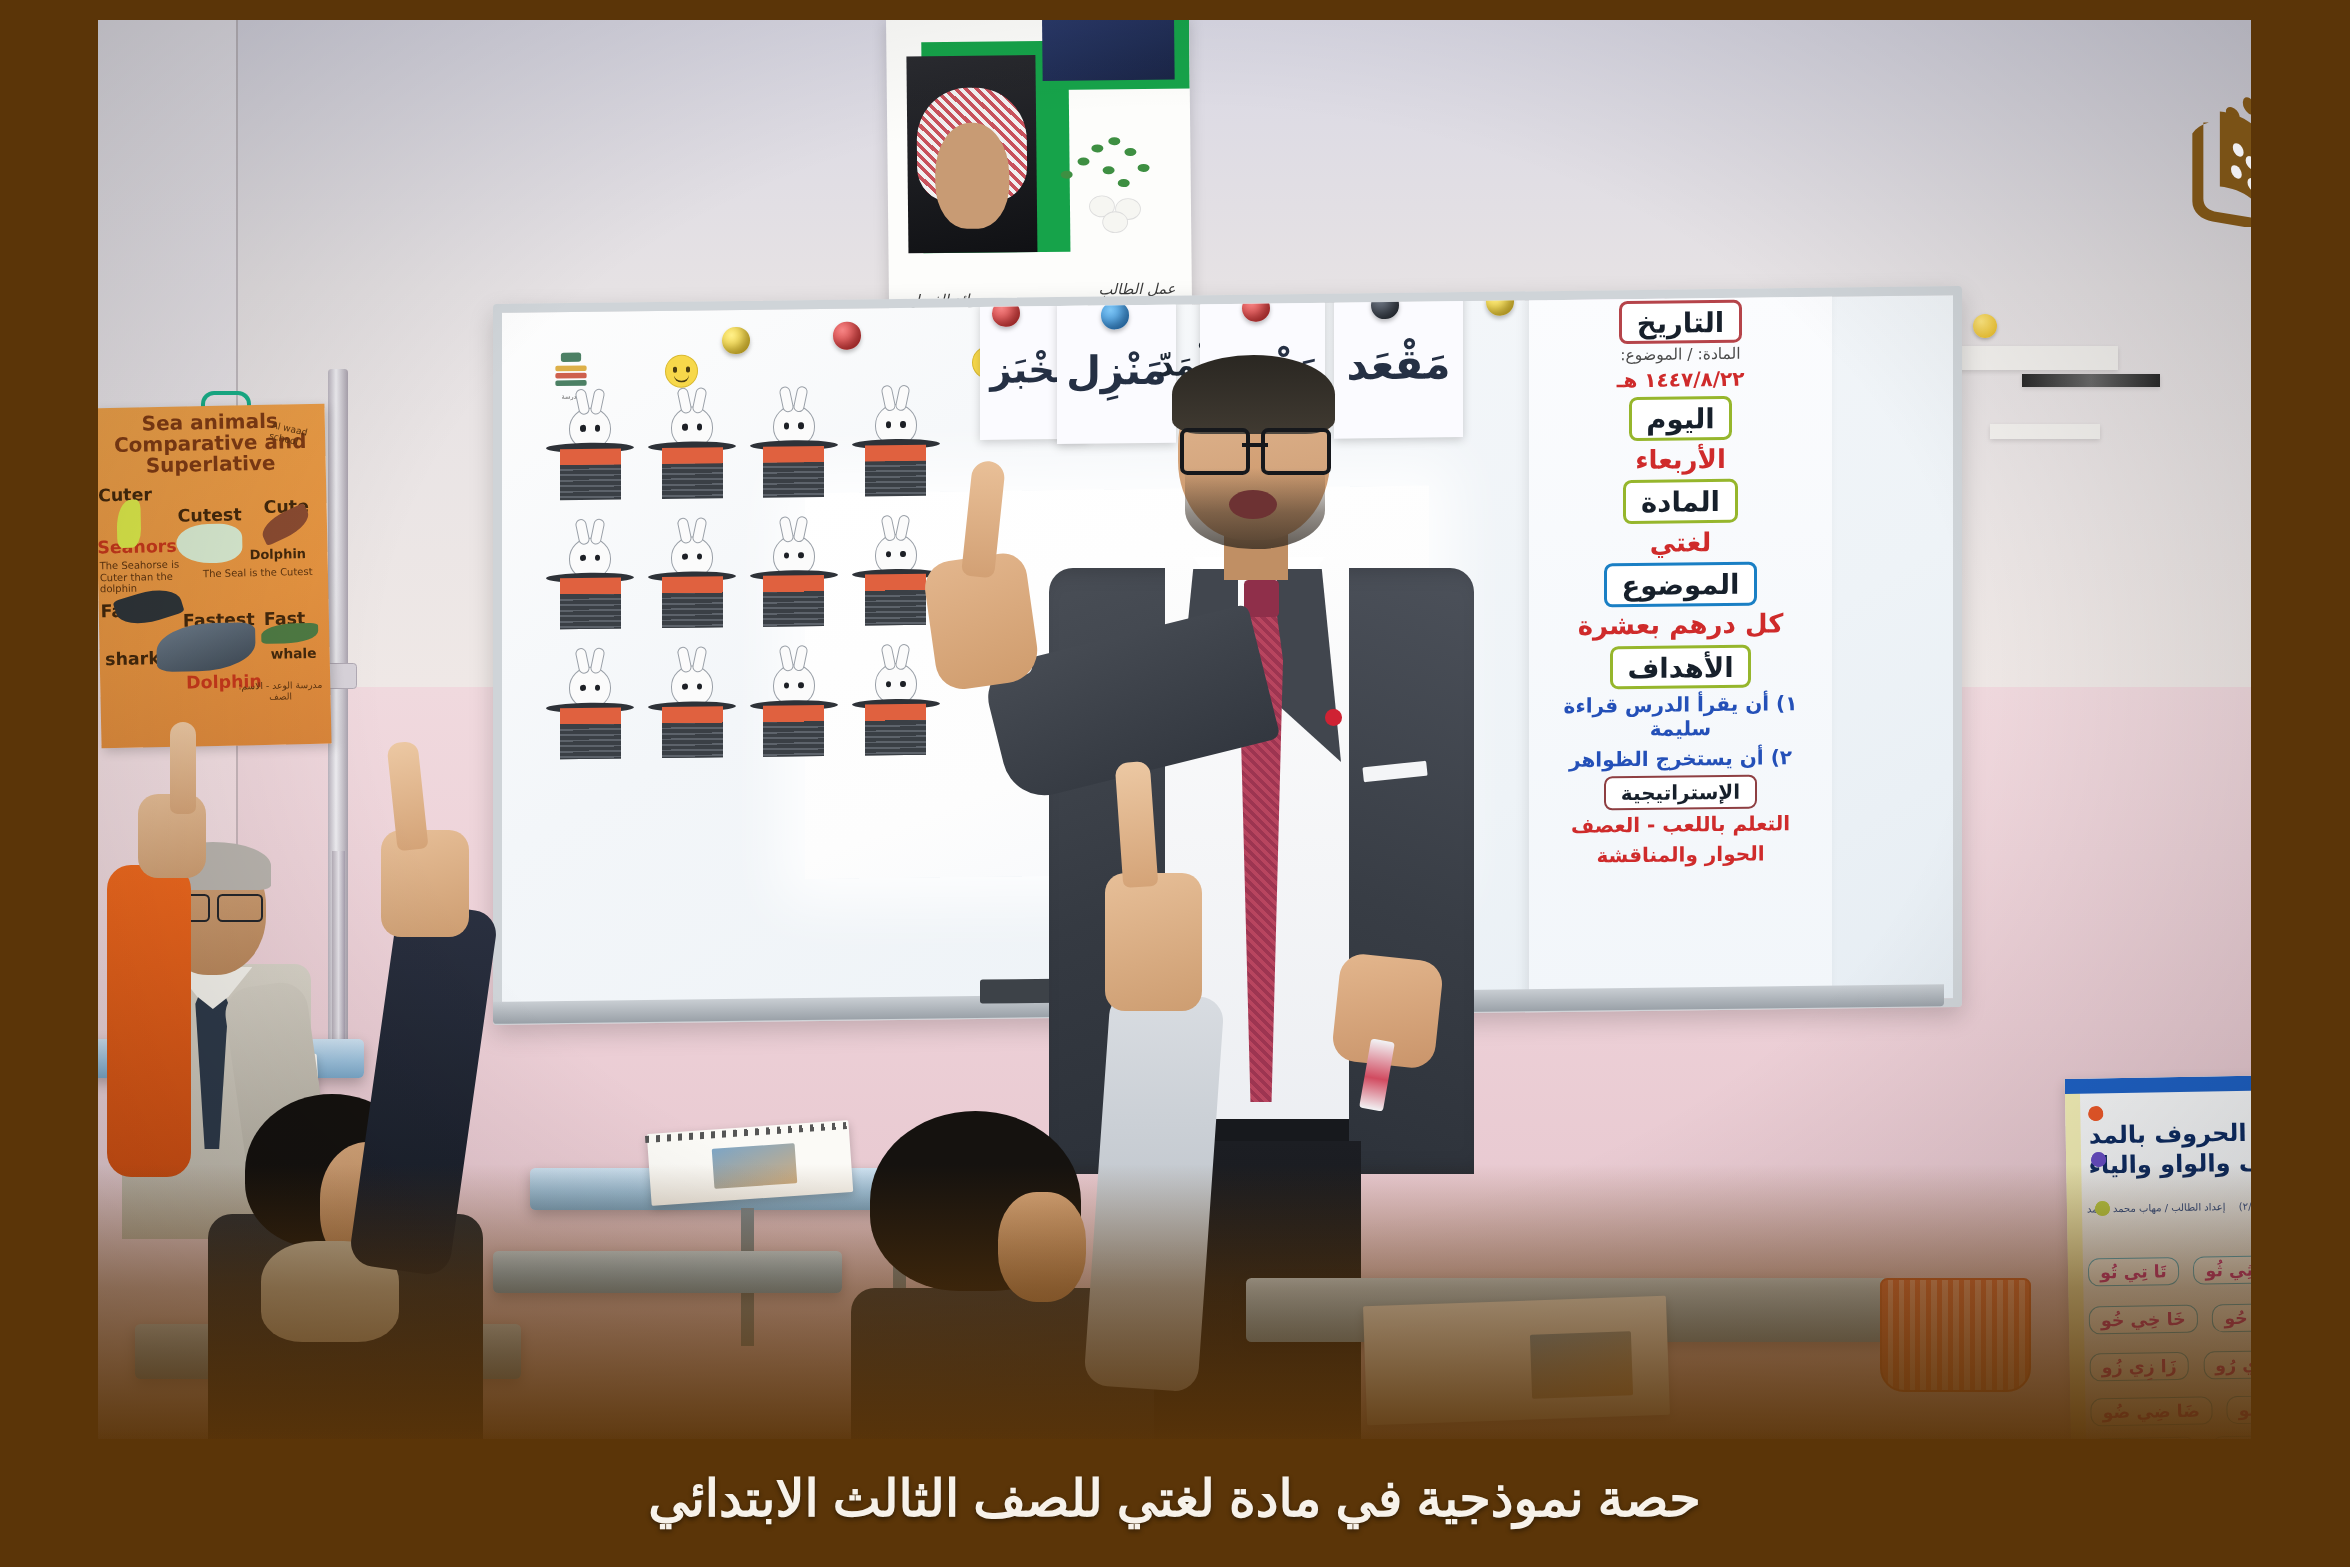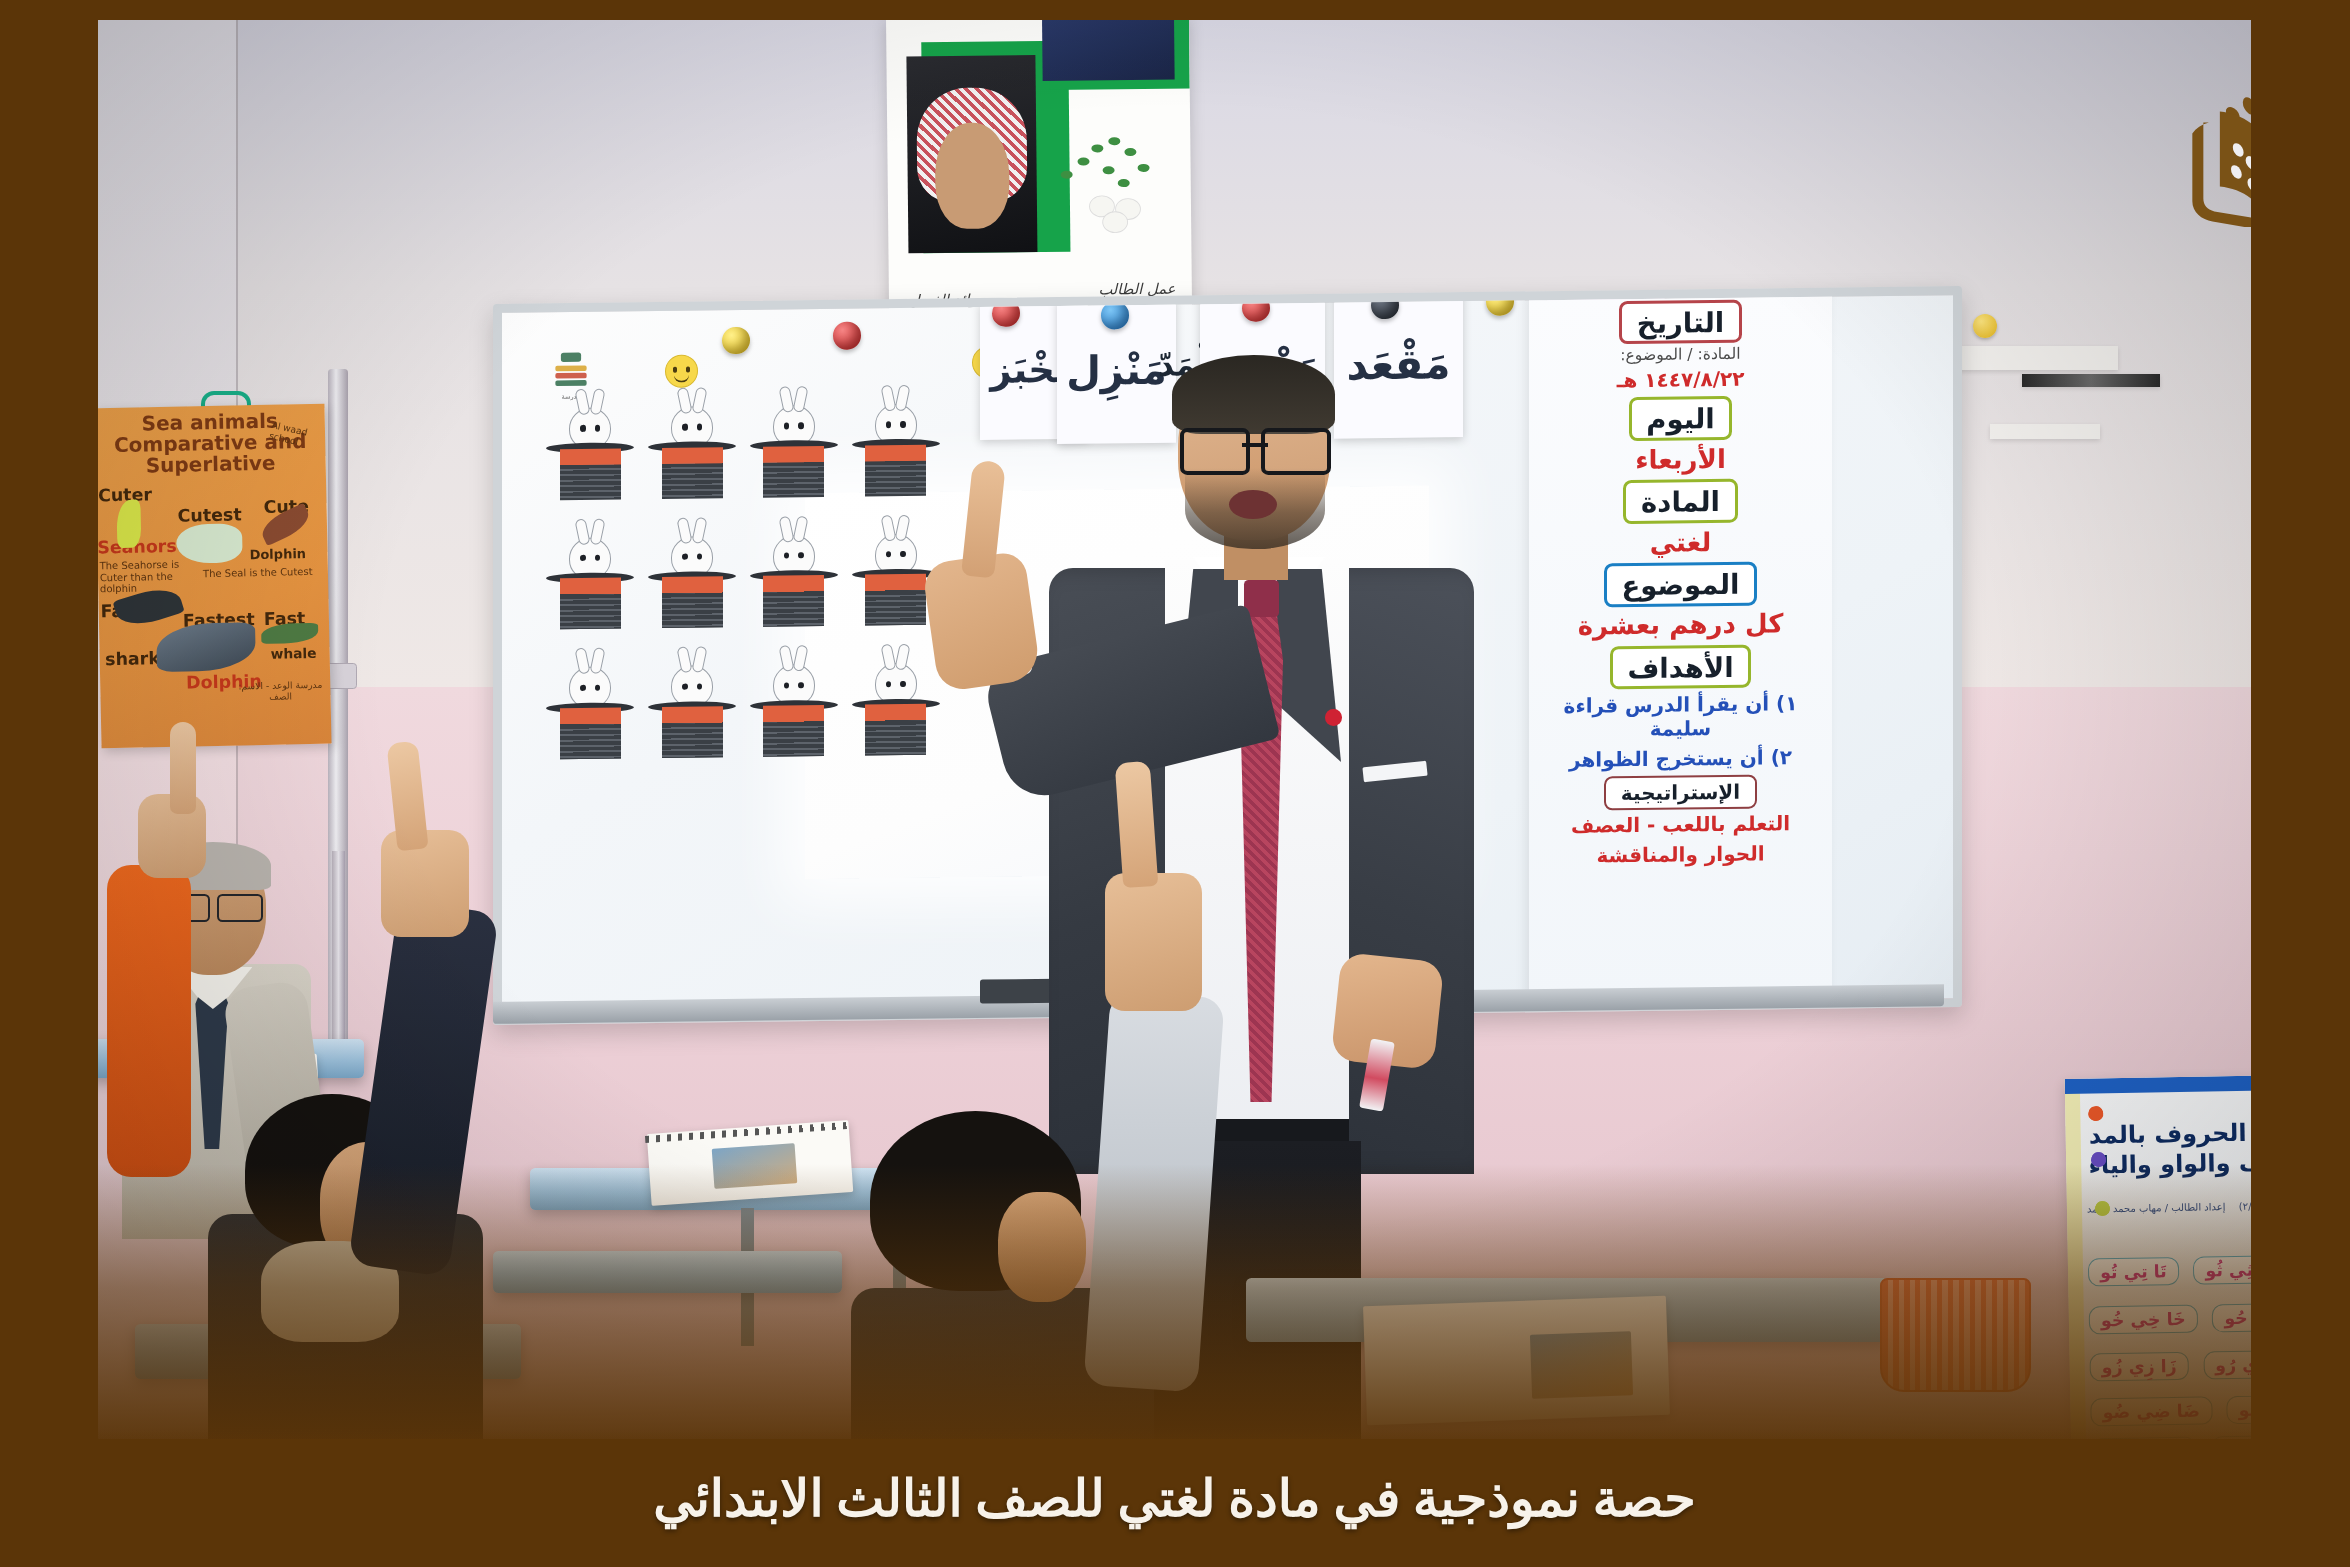--- a/index.html
+++ b/index.html
@@ -398,21 +398,21 @@
   .wm-logo{position:absolute;left:2074px;top:51px;width:193px;height:156px;}
 
   
   .caption{
     position:absolute;left:0;bottom:0;width:100%;height:138px;
     background:linear-gradient(180deg,rgba(90,52,8,.0) 0%,#5b3508 36%,#5b3508 100%);
     display:flex;align-items:center;justify-content:center;
   }
   .caption-text{
     color:#f7f2ea;font-size:51px;font-weight:700;direction:rtl;
-    font-family:Liberation Serif, serif;
+    font-family:Liberation Sans, sans-serif;
     text-shadow:0 1.8px 5.5px rgba(0,0,0,.45);
     white-space:nowrap;
     margin-bottom:2px;
   }
   
   .news-logo{
     position:absolute;left:51px;bottom:20px;width:303px;height:138px;
     color:#ffffff;direction:rtl;
   }
   .nl-ar{

